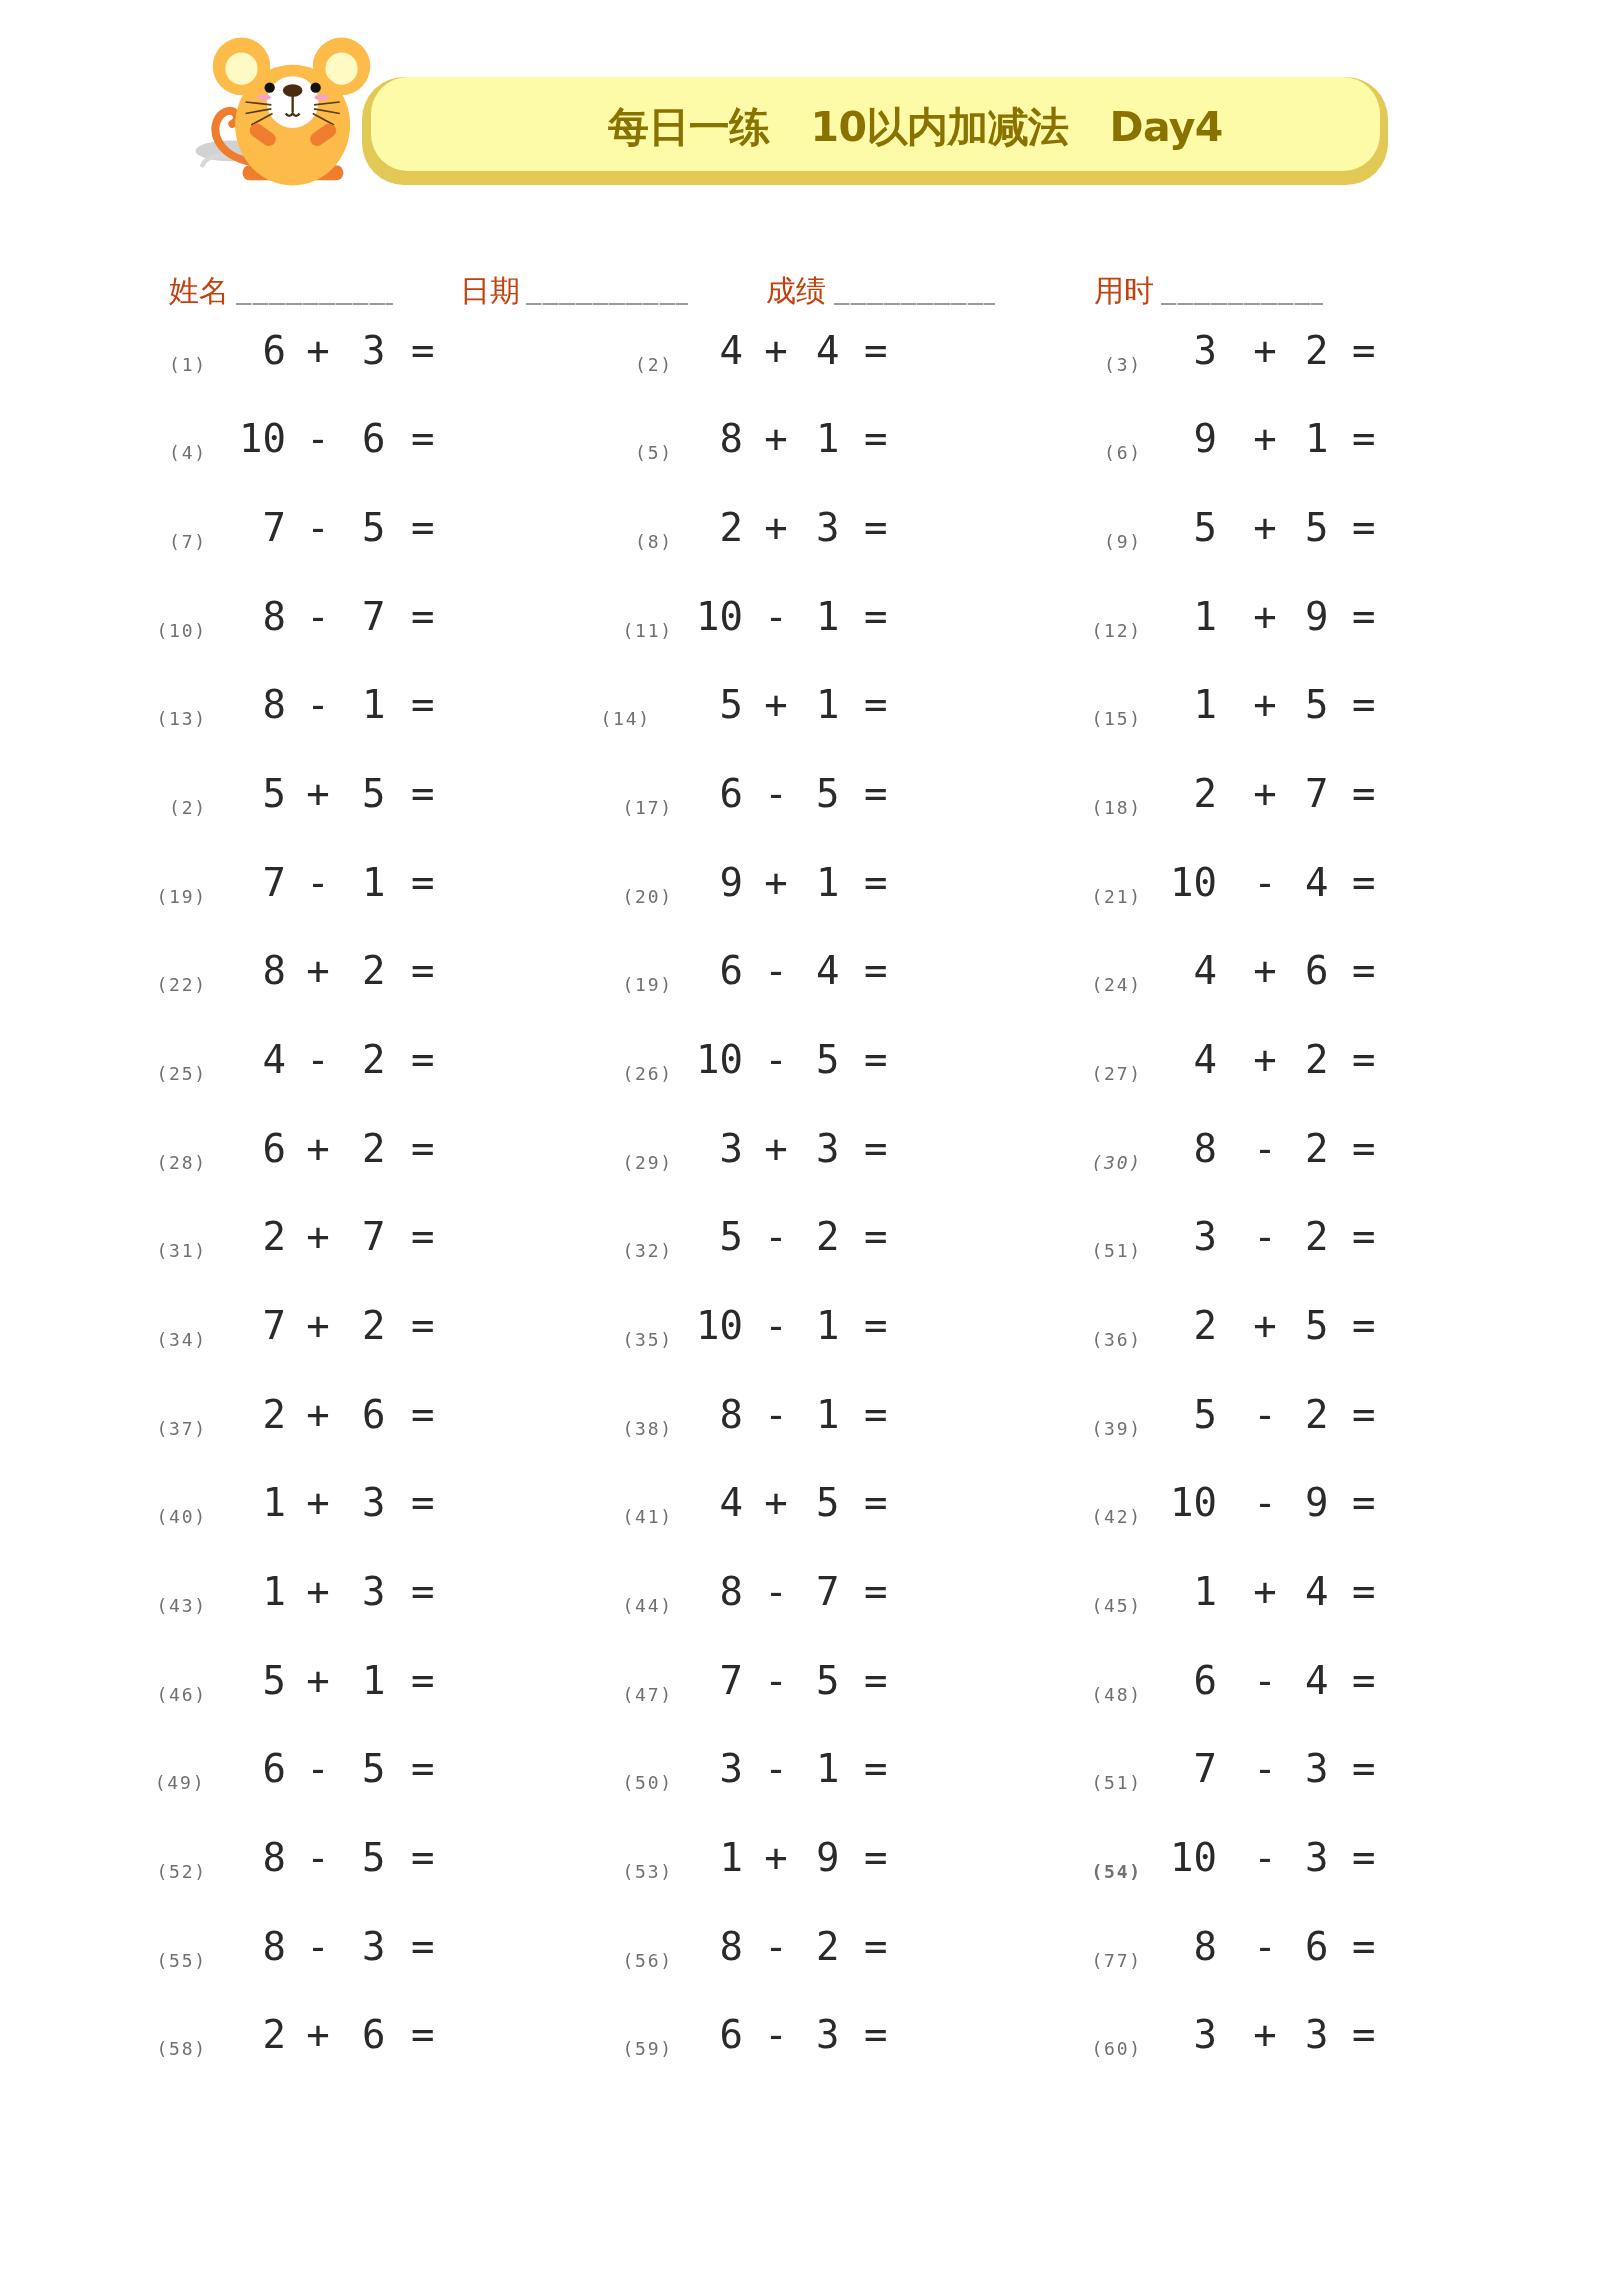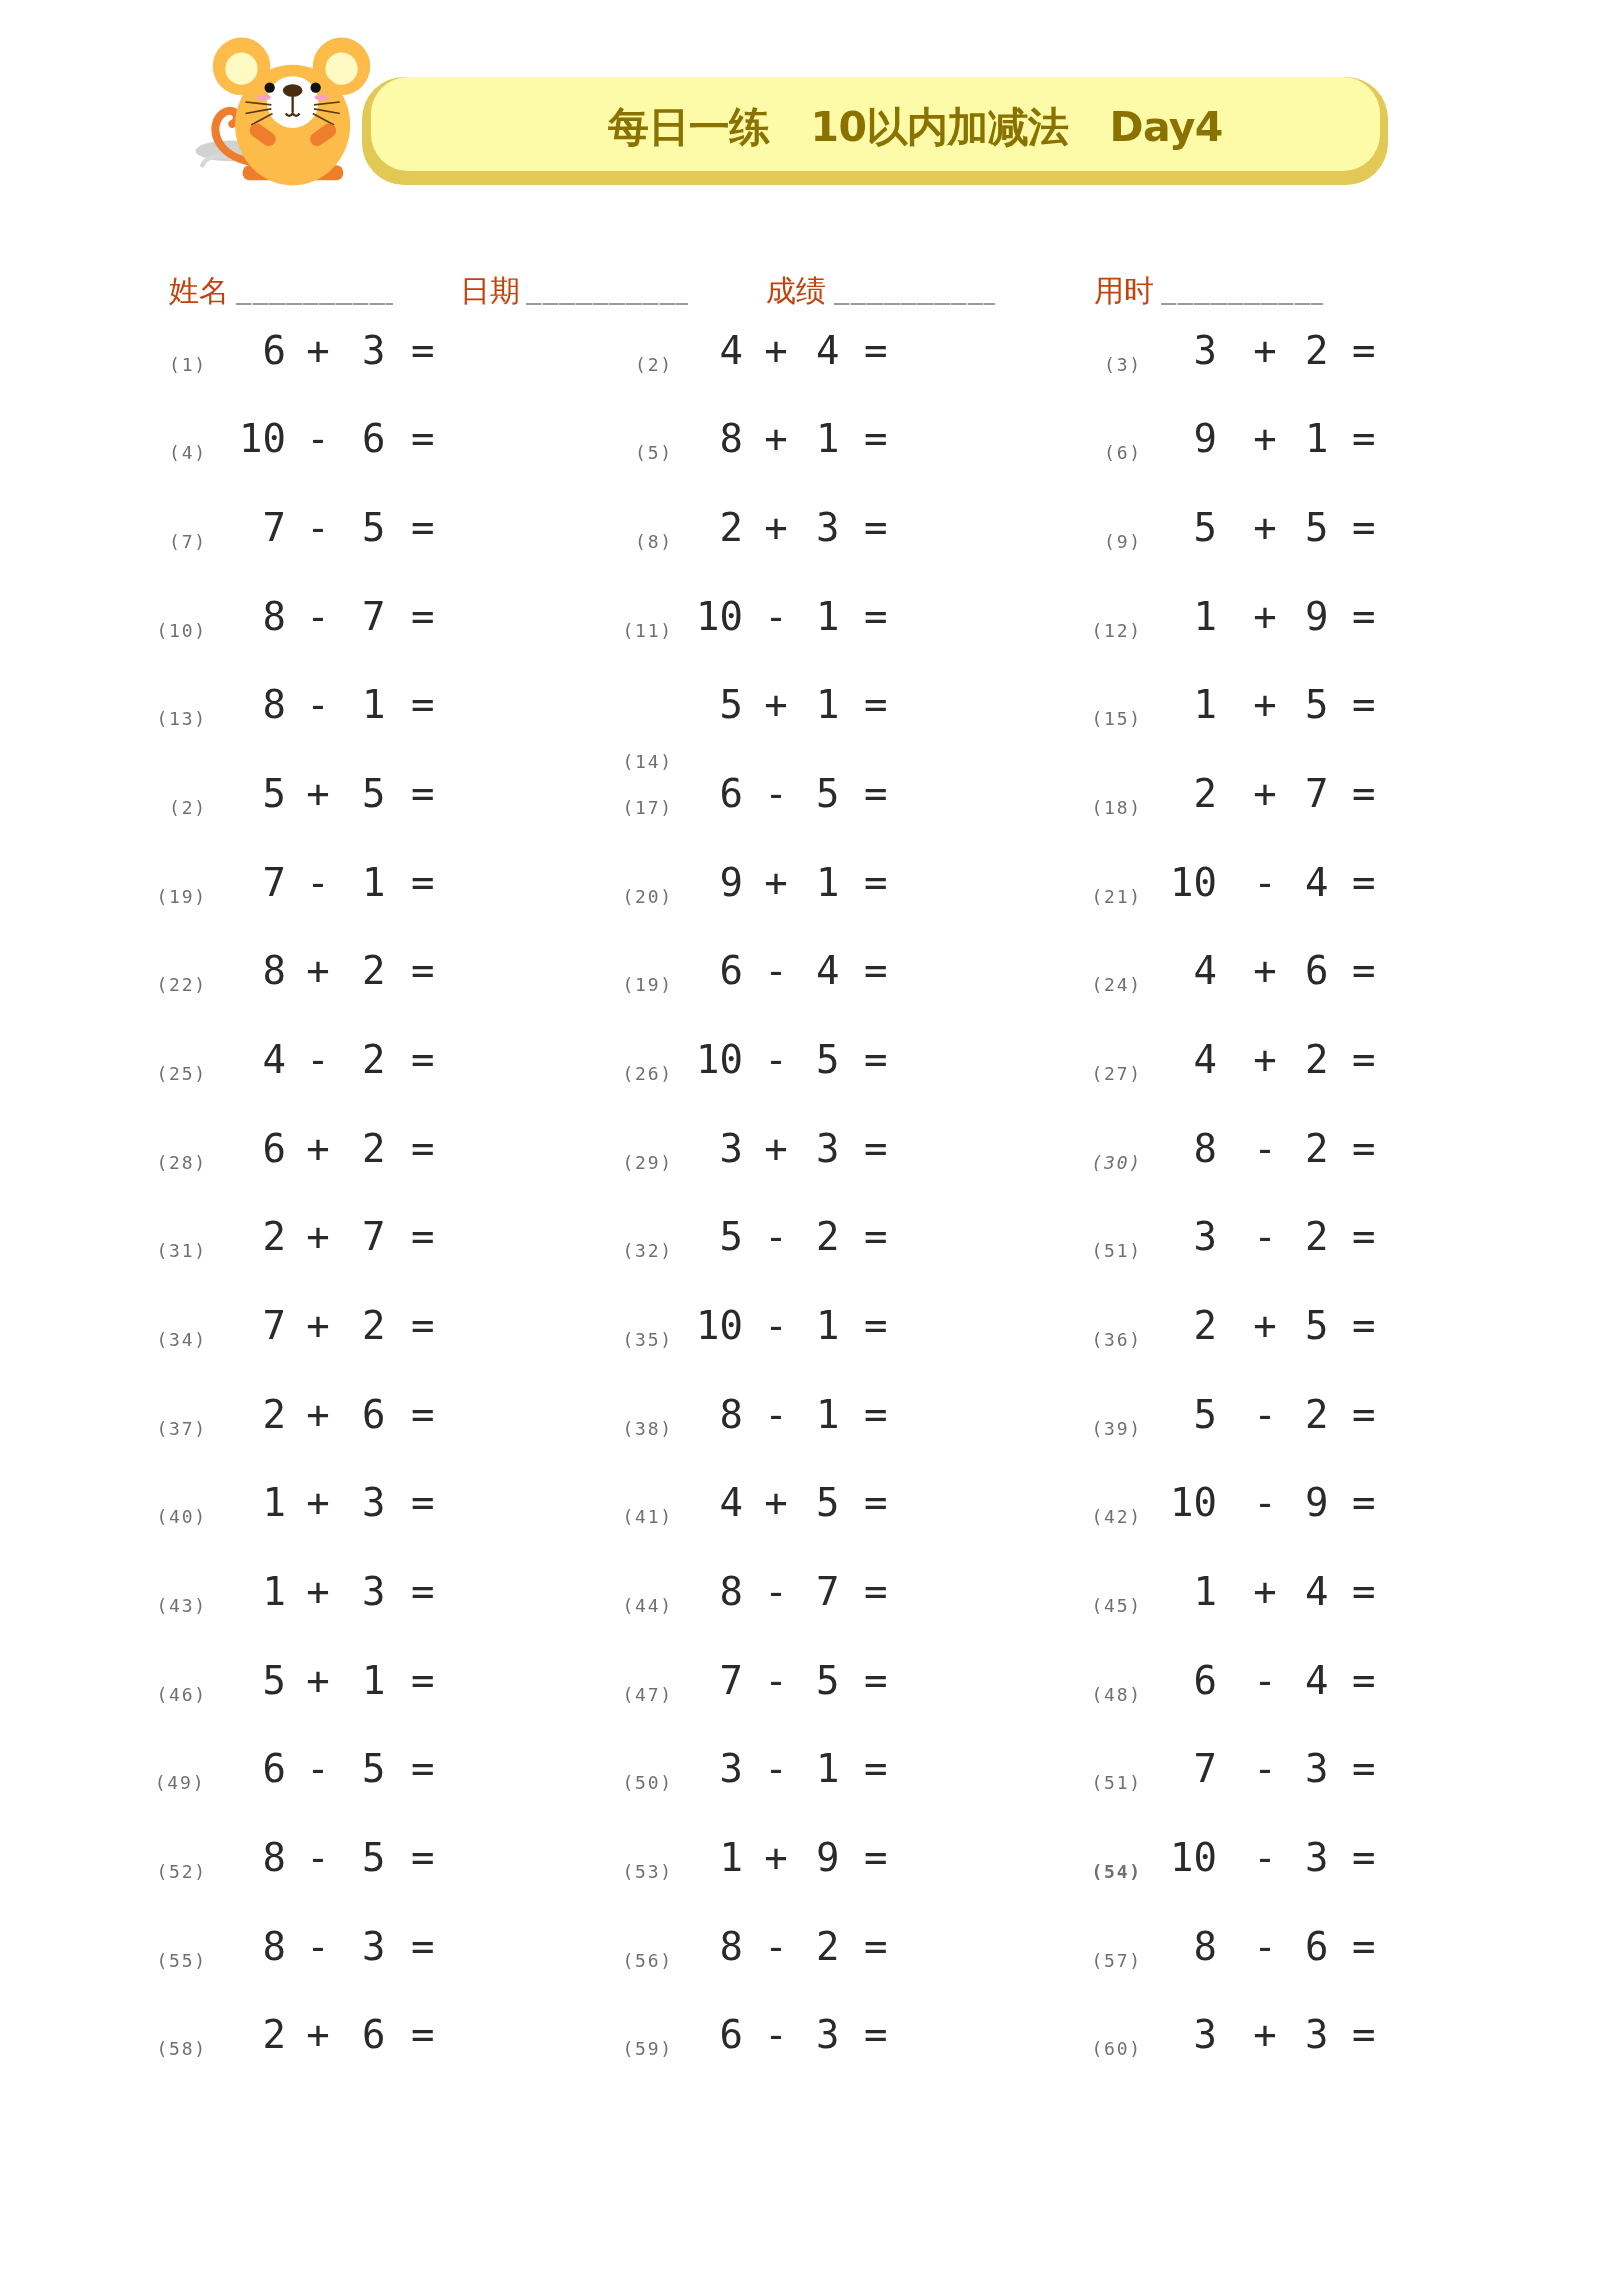--- a/index.html
+++ b/index.html
@@ -163,21 +163,21 @@
       <span class="operand eq" style="left: 1352px;">=</span>
     </div>
     <div class="row" style="top: 681px; left: 0px; width: 0px;">
       <span class="num-label" style="left: 153px;">(13)</span>
       <span class="operand op1" style="left: 167px;">8</span>
       <span class="operand opr" style="left: 300px;">-</span>
       <span class="operand op2" style="left: 362px;">1</span>
       <span class="operand eq" style="left: 411px;">=</span>
     </div>
     <div class="row" style="top: 681px; left: 0px; width: 0px;">
-      <span class="num-label" style="left: 619px; margin-top: 43px;">(14)</span>
+      <span class="num-label" style="left: 597px;">(14)</span>
       <span class="operand op1" style="left: 624px;">5</span>
       <span class="operand opr" style="left: 758px;">+</span>
       <span class="operand op2" style="left: 816px;">1</span>
       <span class="operand eq" style="left: 864px;">=</span>
     </div>
     <div class="row" style="top: 681px; left: 0px; width: 0px;">
       <span class="num-label" style="left: 1088px;">(15)</span>
       <span class="operand op1" style="left: 1098px;">1</span>
       <span class="operand opr" style="left: 1247px;">+</span>
       <span class="operand op2" style="left: 1305px;">5</span>
@@ -464,21 +464,21 @@
       <span class="operand eq" style="left: 411px;">=</span>
     </div>
     <div class="row" style="top: 1923px; left: 0px; width: 0px;">
       <span class="num-label" style="left: 619px;">(56)</span>
       <span class="operand op1" style="left: 624px;">8</span>
       <span class="operand opr" style="left: 758px;">-</span>
       <span class="operand op2" style="left: 816px;">2</span>
       <span class="operand eq" style="left: 864px;">=</span>
     </div>
     <div class="row" style="top: 1923px; left: 0px; width: 0px;">
-      <span class="num-label" style="left: 1088px;">(57)</span>
+      <span class="num-label" style="left: 1088px;">(77)</span>
       <span class="operand op1" style="left: 1098px;">8</span>
       <span class="operand opr" style="left: 1247px;">-</span>
       <span class="operand op2" style="left: 1305px;">6</span>
       <span class="operand eq" style="left: 1352px;">=</span>
     </div>
     <div class="row" style="top: 2011px; left: 0px; width: 0px;">
       <span class="num-label" style="left: 153px;">(58)</span>
       <span class="operand op1" style="left: 167px;">2</span>
       <span class="operand opr" style="left: 300px;">+</span>
       <span class="operand op2" style="left: 362px;">6</span>

